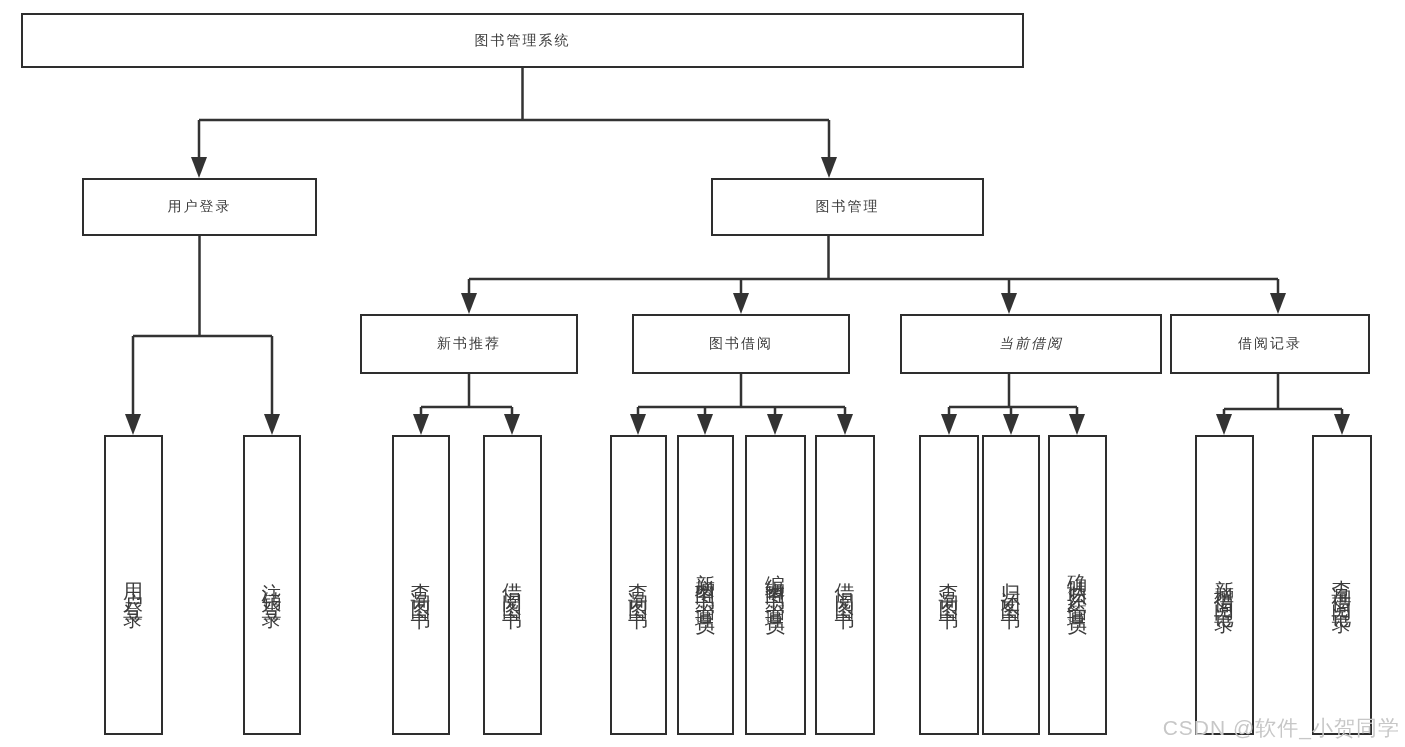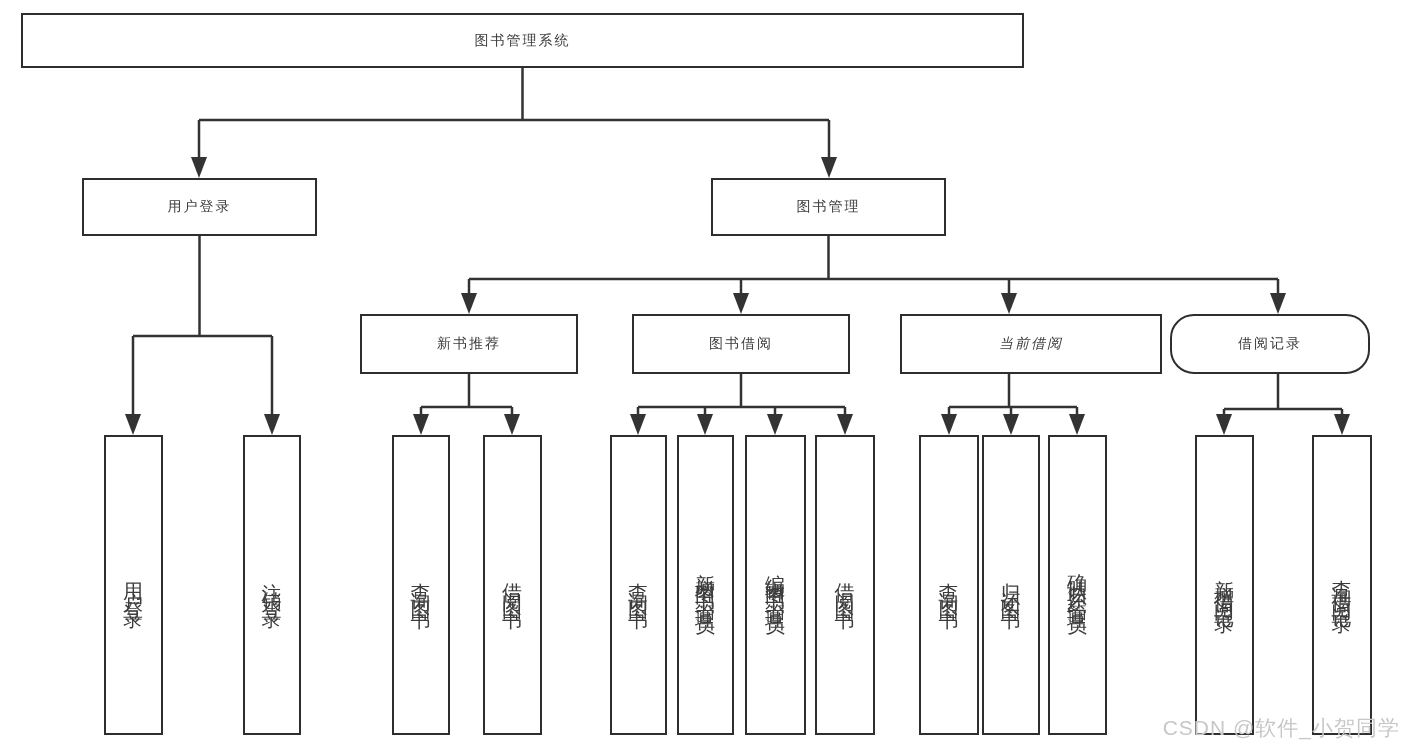--- a/index.html
+++ b/index.html
@@ -90,26 +90,26 @@
     <polygon points="1077,435 1069,414 1085,414"></polygon>
 
     <path d="M1278 374 V409 M1224 409 H1342 M1224 409 V417 M1342 409 V417"></path>
     <polygon points="1224,435 1216,414 1232,414"></polygon>
     <polygon points="1342,435 1334,414 1350,414"></polygon>
   </svg>
 
   <div class="hbox" style="left:21px;top:13px;width:1003px;height:55px;">图书管理系统</div>
 
   <div class="hbox" style="left:82px;top:178px;width:235px;height:58px;">用户登录</div>
-  <div class="hbox" style="left:711px;top:178px;width:235px;height:58px;">图书管理</div>
+  <div class="hbox" style="left:711px;top:178px;width:273px;height:58px;">图书管理</div>
 
   <div class="hbox" style="left:632px;top:314px;width:218px;height:60px;">图书借阅</div>
   <div class="hbox" style="left:360px;top:314px;width:218px;height:60px;">新书推荐</div>
   <div class="hbox" style="left:900px;top:314px;width:262px;height:60px;font-style:italic;">当前借阅</div>
-  <div class="hbox" style="left:1170px;top:314px;width:200px;height:60px;border-radius:24px;">借阅记录</div>
+  <div class="hbox" style="left:1170px;top:314px;width:200px;height:60px;">借阅记录</div>
 
   <div class="vbox" style="left:104px;top:435px;width:59px;height:300px;">用户登录</div>
   <div class="vbox" style="left:243px;top:435px;width:58px;height:300px;">注销登录</div>
 
   <div class="vbox" style="left:392px;top:435px;width:58px;height:300px;">查询图书</div>
   <div class="vbox" style="left:483px;top:435px;width:59px;height:300px;">借阅图书</div>
 
   <div class="vbox" style="left:610px;top:435px;width:57px;height:300px;">查询图书</div>
   <div class="vbox" style="left:677px;top:435px;width:57px;height:300px;letter-spacing:6px;">新增图书（管理员）</div>
   <div class="vbox" style="left:745px;top:435px;width:61px;height:300px;letter-spacing:6px;">编辑图书（管理员）</div>

